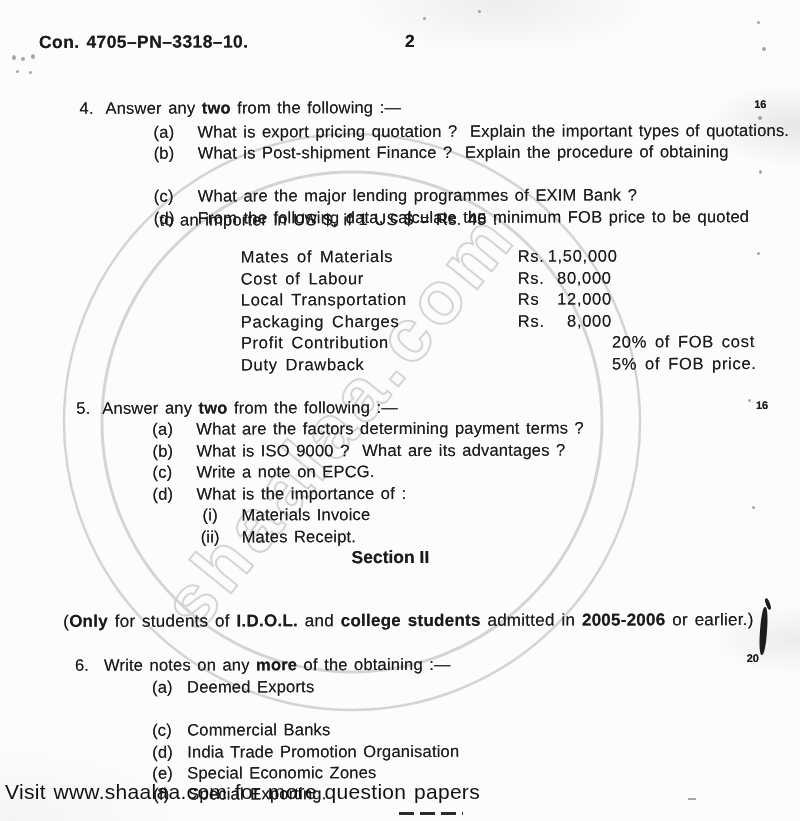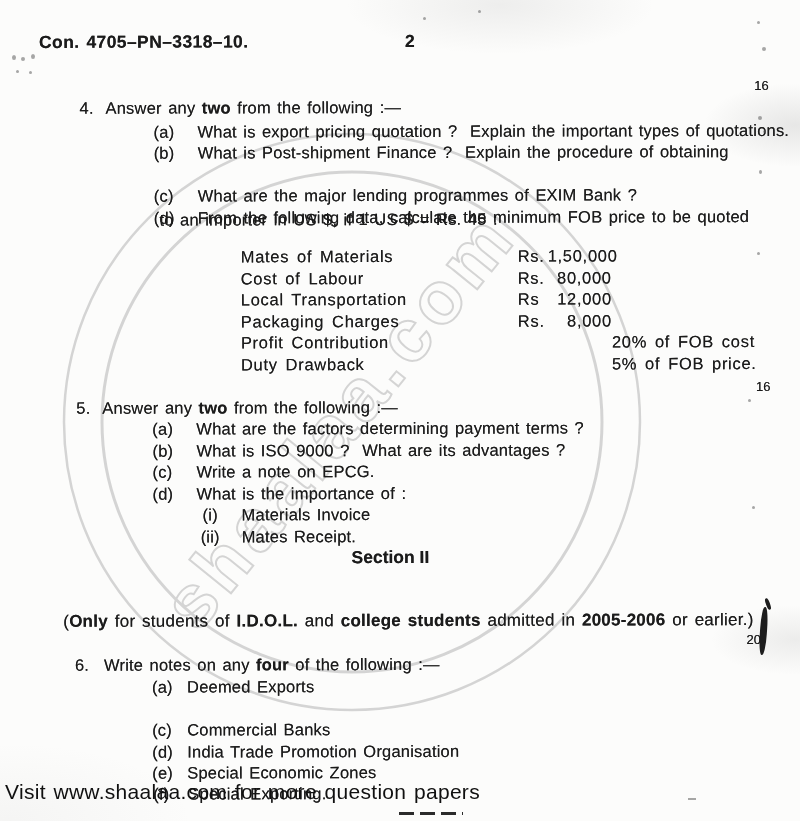--- a/index.html
+++ b/index.html
@@ -13,21 +13,21 @@
       radial-gradient(260px 110px at 10px 820px, rgba(150,150,150,.07), transparent 70%),
       #fcfcfb;
   }
   .wm{position:absolute;left:0;top:0;pointer-events:none;}
   .line{position:absolute;font-size:16.5px;line-height:19px;white-space:pre;
         letter-spacing:.2px;word-spacing:1.6px;}
   .ink{text-shadow:0 0 .6px rgba(15,15,15,.72);}
   .b{font-weight:bold;}
   .qn{display:inline-block;}
   .lab{display:inline-block;}
-  .marks{position:absolute;font-weight:normal;font-size:13px;text-shadow:0 0 .6px rgba(15,15,15,.72);}
+  .marks{position:absolute;font-weight:bold;font-size:11px;text-shadow:0 0 .6px rgba(15,15,15,.72);margin-top:20px;}
   .cost{position:absolute;left:178px;top:228px;}
   .cost-row{height:21.5px;font-size:16.5px;white-space:pre;letter-spacing:.7px;word-spacing:2.6px;}
   .clabel{display:inline-block;width:277px;}
   .crs{display:inline-block;width:30px;}
   .camt{display:inline-block;width:64px;text-align:right;}
   .section-title{position:absolute;left:0;top:547px;width:780px;text-align:center;
                  font-size:17.5px;font-weight:bold;}
   .note{position:absolute;left:22px;top:591px;font-size:17px;white-space:pre;
         letter-spacing:.25px;word-spacing:1.8px;}
   .footer{position:absolute;left:5px;top:780px;font-size:21px;color:#101010;
@@ -121,21 +121,21 @@
       <span class="lab" style="width:41px">(ii)</span><span>Mates Receipt.</span>
     </div>
 
     <div class="section-title ink">Section II</div>
 
     <div class="note ink">
       <span>(</span><span class="b">Only</span><span> for students of </span><span class="b">I.D.O.L.</span><span> and </span><span class="b">college students</span><span> admitted in </span><span class="b">2005-2006</span><span> or earlier.)</span>
     </div>
 
     <div class="line ink" style="left:36px;top:636px">
-      <span class="qn" style="width:29px">6.</span><span>Write notes on any </span><span class="b">four</span><span> of the following :—</span>
+      <span class="qn" style="width:29px">6.</span><span>Write notes on any </span><span class="b">more</span><span> of the obtaining :—</span>
     </div>
     <div class="marks" style="left:746px;top:633px">20</div>
 
     <div class="line ink" style="left:113px;top:658px">
       <span class="lab" style="width:35px">(a)</span><span>Deemed Exports</span>
     </div>
     <div class="line ink" style="left:113px;top:701px">
       <span class="lab" style="width:35px">(c)</span><span>Commercial Banks</span>
     </div>
     <div class="line ink" style="left:113px;top:722.5px">

